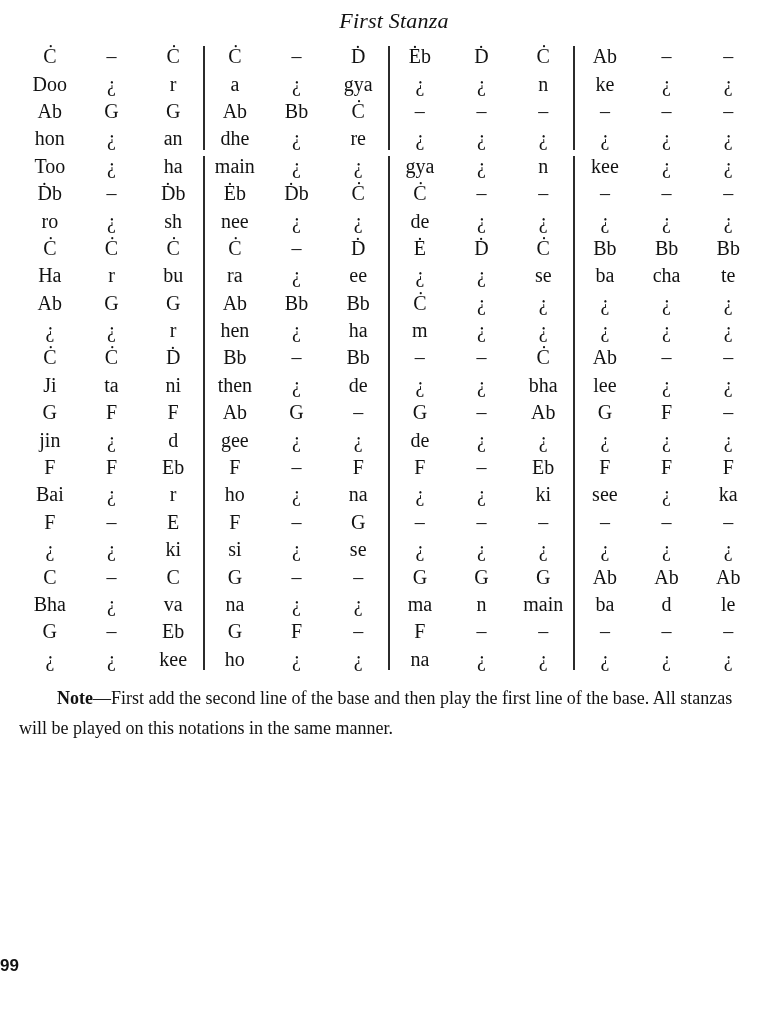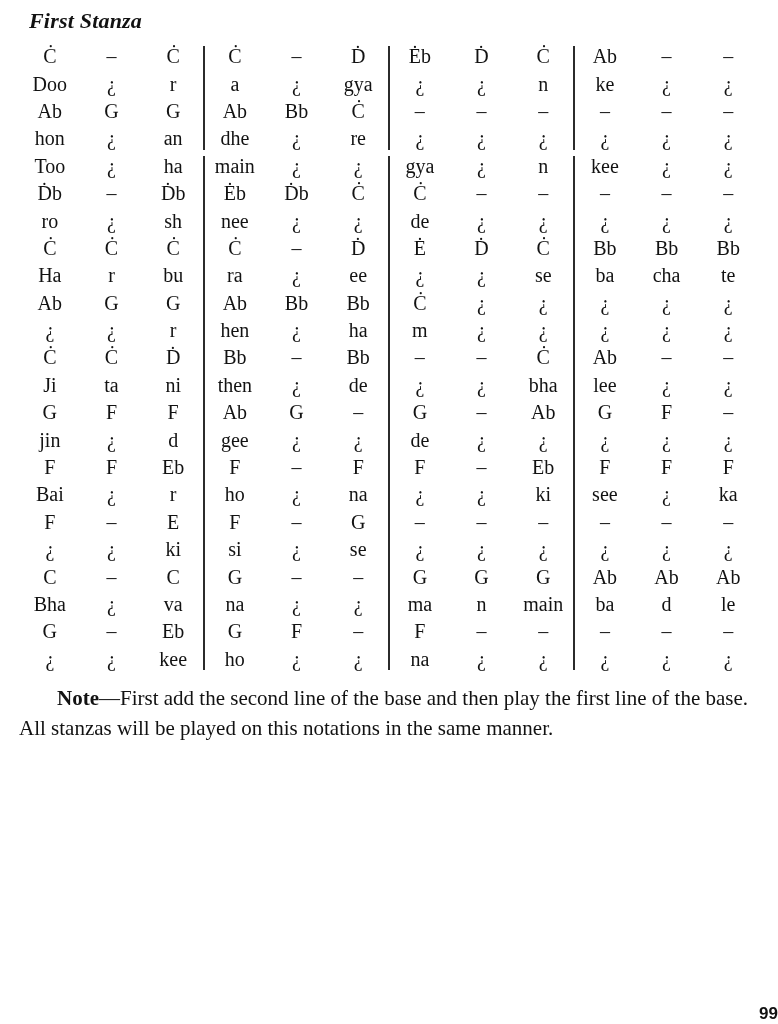--- a/index.html
+++ b/index.html
@@ -13,24 +13,25 @@
     position: relative;
     overflow: hidden;
     color: #121212;
     font-family: "Liberation Serif", "DejaVu Serif", serif;
   }
   .content {
     padding: 6px 19px 0 19px;
   }
   .stanza-title {
     font-size: 22px;
-    font-weight: bold;
+    font-weight: normal;
     font-style: italic;
     margin: 2px 0 9px 10px;
     letter-spacing: 0.2px;
+    text-align: center;
   }
   .notation-table {
     width: 740px;
   }
   .n-block {
     position: relative;
   }
   .n-row {
     display: flex;
     height: 27.4px;
@@ -46,33 +47,33 @@
   .vbar {
     position: absolute;
     top: 3px;
     bottom: 3px;
     width: 1.5px;
     background: #2b2b2b;
   }
   .note-para {
     width: 740px;
     margin: 10px 0 0 0;
-    font-size: 21px;
+    font-size: 18px;
     line-height: 30px;
     text-indent: 38px;
   }
   .note-label {
     font-weight: bold;
   }
   .page-footer {
     position: absolute;
-    top: 1004px;
+    top: 956px;
     left: 0;
     right: 0;
-    text-align: right;
+    text-align: left;
   }
   .page-number {
     font-family: "Liberation Sans", "DejaVu Sans", sans-serif;
     font-weight: bold;
     font-size: 17px;
   }
 </style>
 </head>
 <body>
 

